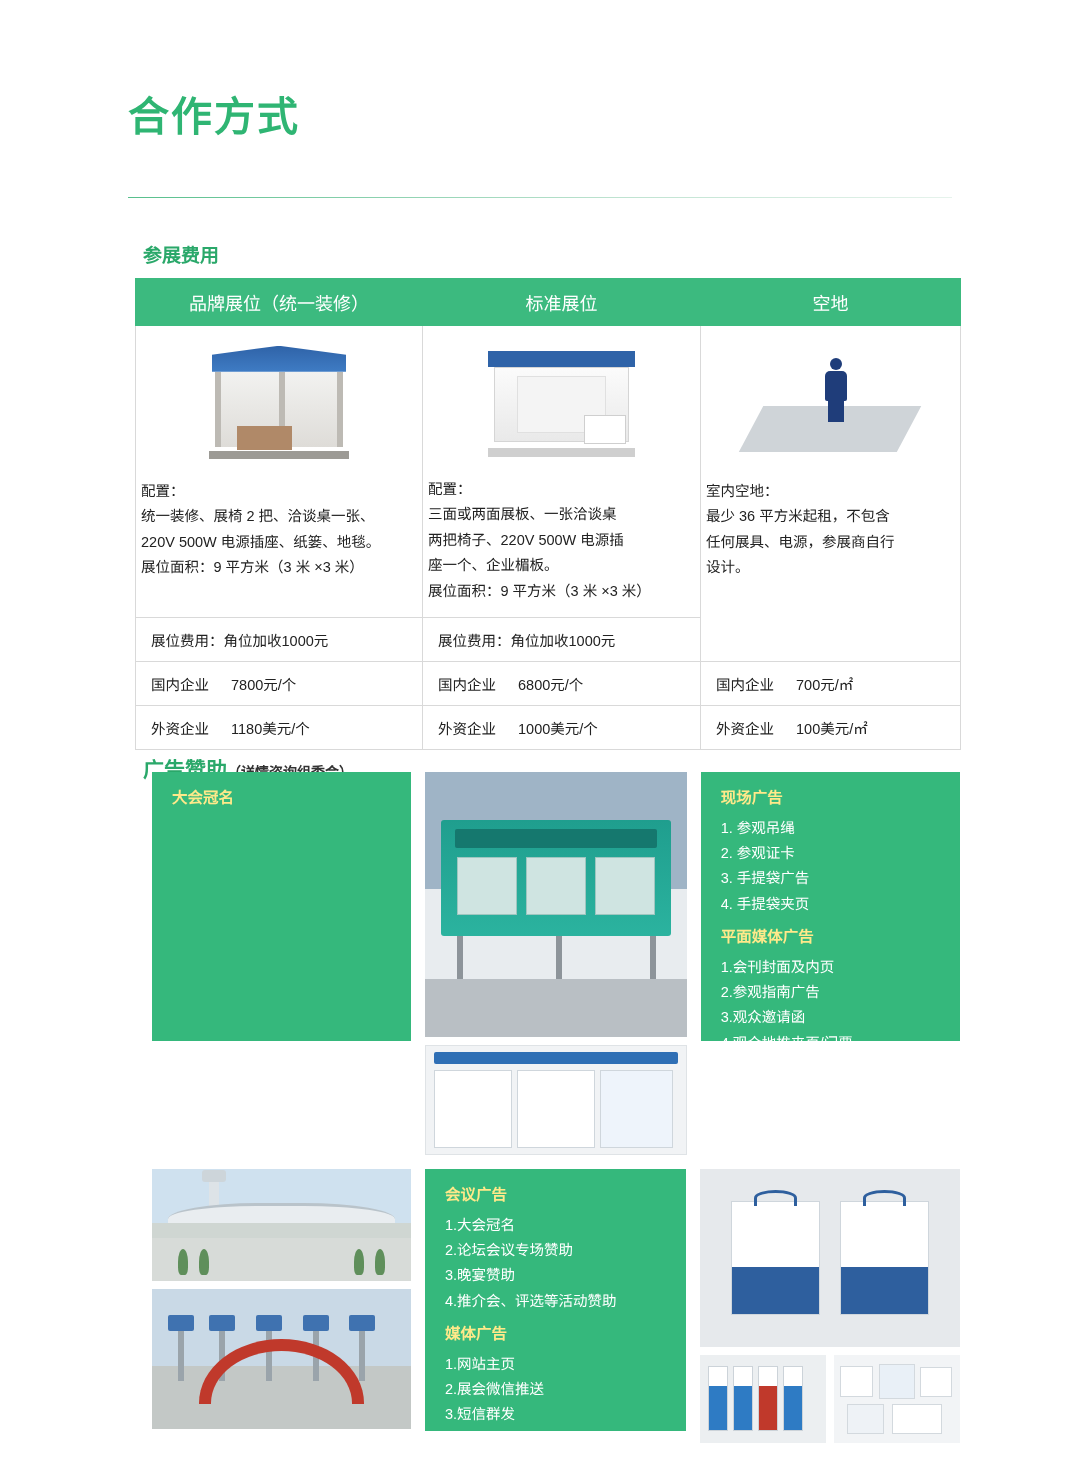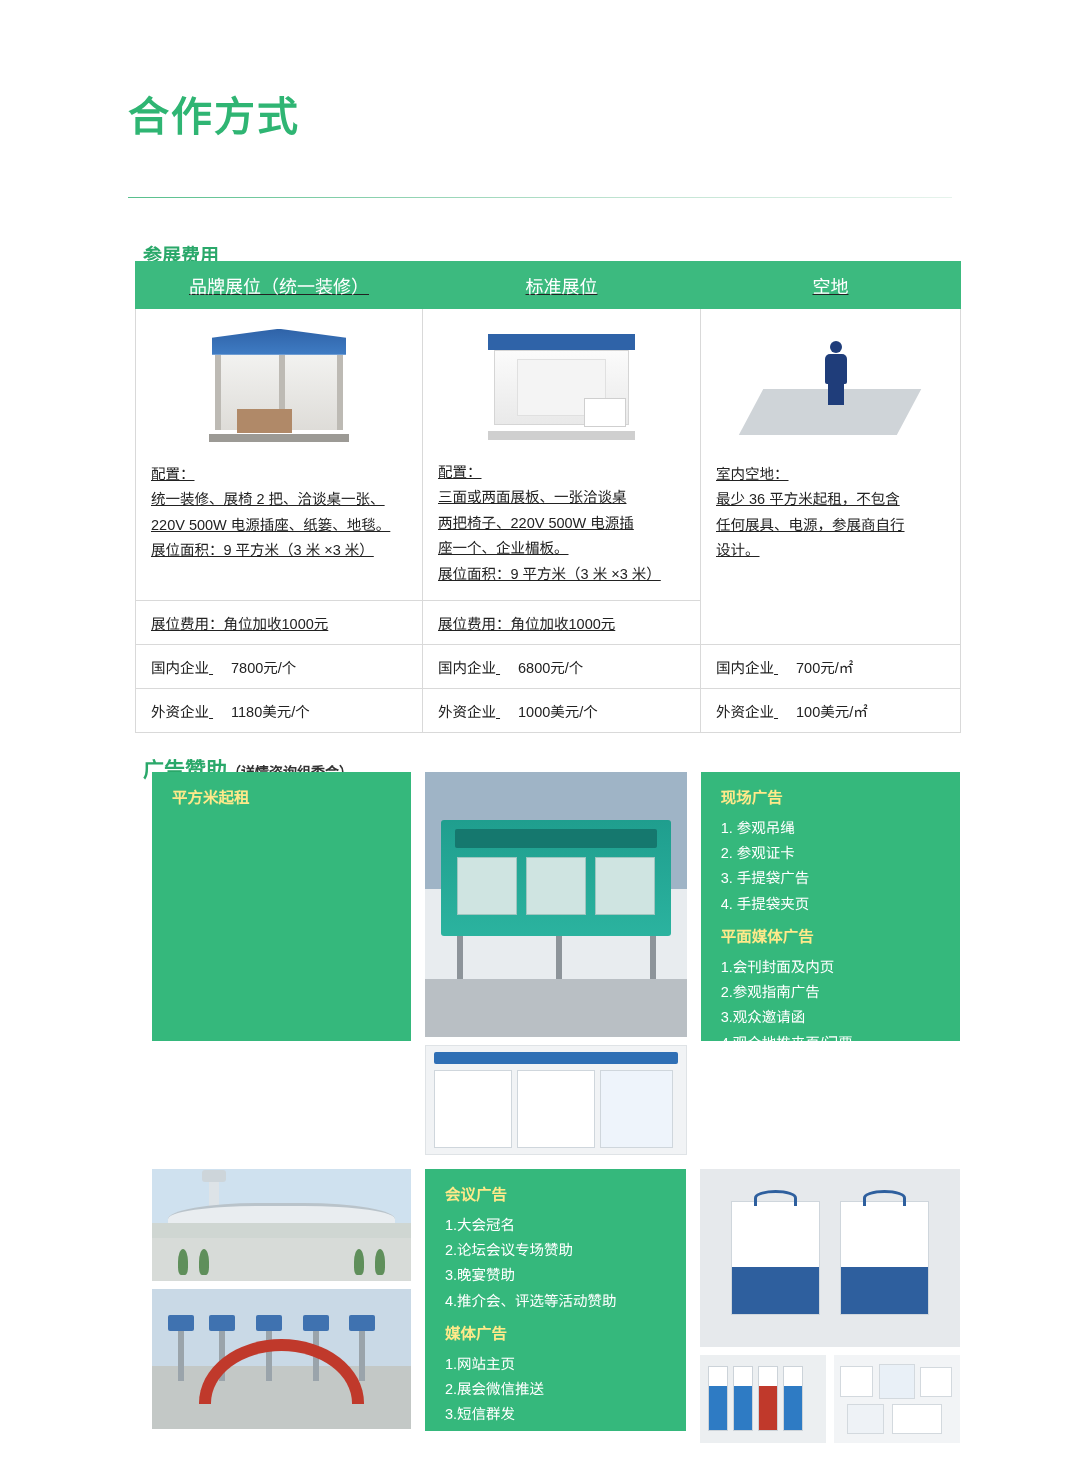--- a/index.html
+++ b/index.html
@@ -37,42 +37,41 @@
   .sec-title {
     position: absolute;
     font-size: 19px; font-weight: bold; color: #2aa86a;
   }
   #sec-fee { left: 143px; top: 240px; }
   #sec-ads { left: 143px; top: 753px; font-size: 21px; }
   #sec-ads .sec-note { font-size: 14px; font-weight: bold; color: #333; }
 
   
   .fee-table {
-    position: absolute; left: 135px; top: 261px;
+    position: absolute; left: 135px; top: 278px;
     width: 825px;
     border-collapse: collapse;
     table-layout: fixed;
     font-size: 14.5px;
-    text-decoration: underline;
   }
   .fee-table td, .fee-table th {
     border: 1px solid #d9d9d9;
     vertical-align: top;
   }
   .fee-table thead th {
     background: #3cba7f;
     color: #fff;
     font-size: 18px;
     font-weight: normal;
     height: 47px;
     text-align: center;
     vertical-align: middle;
     border: 1px solid #3cba7f;
   }
-  .cell-pad { padding: 12px 14px; }
+  .cell-pad { padding: 12px 4px; }
   .cfg-text { line-height: 1.75; font-size: 14.5px; color: #222; white-space: pre-line; }
   .row-fee td, .row-dom td, .row-for td { height: 44px; vertical-align: middle; }
   .row-fee .cell-pad, .row-dom .cell-pad, .row-for .cell-pad { padding: 0 14px; }
   .price-label { display: inline-block; }
   .price-val { display: inline-block; margin-left: 18px; }
 
   
   .ads { position: absolute; left: 152px; top: 772px; width: 808px; }
   .ads-row { display: flex; gap: 14px; }
   .ads-row + .ads-row { margin-top: 14px; }
@@ -364,21 +363,21 @@
   <div class="sec-title" id="sec-ads">
     <span>广告赞助</span><span class="sec-note">（详情咨询组委会）</span>
   </div>
 
   <div class="ads">
 
     <div class="ads-row">
 
       <div class="ads-col">
         <div class="green-card" style="height:269px">
-          <div class="card-title">平方米起租</div>
+          <div class="card-title">大会冠名</div>
         </div>
       </div>
 
       <div class="ads-col" style="width:262px">
         <div class="photo ph-hall">
           <div class="board">
             <div class="strip"></div>
             <div class="panel p1"></div>
             <div class="panel p2"></div>
             <div class="panel p3"></div>

